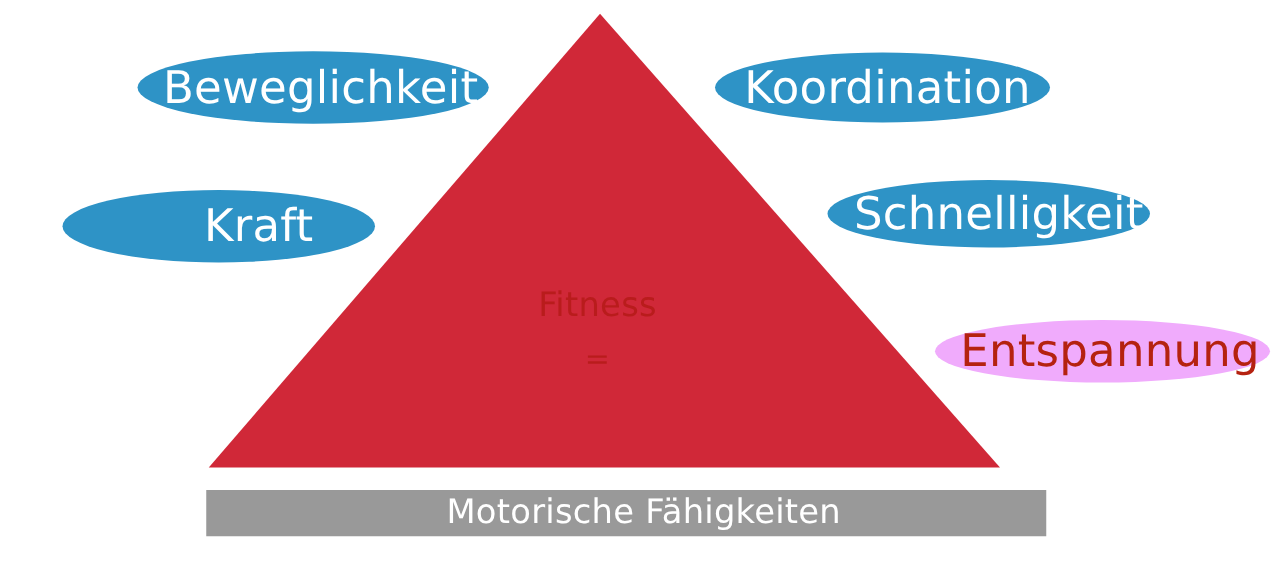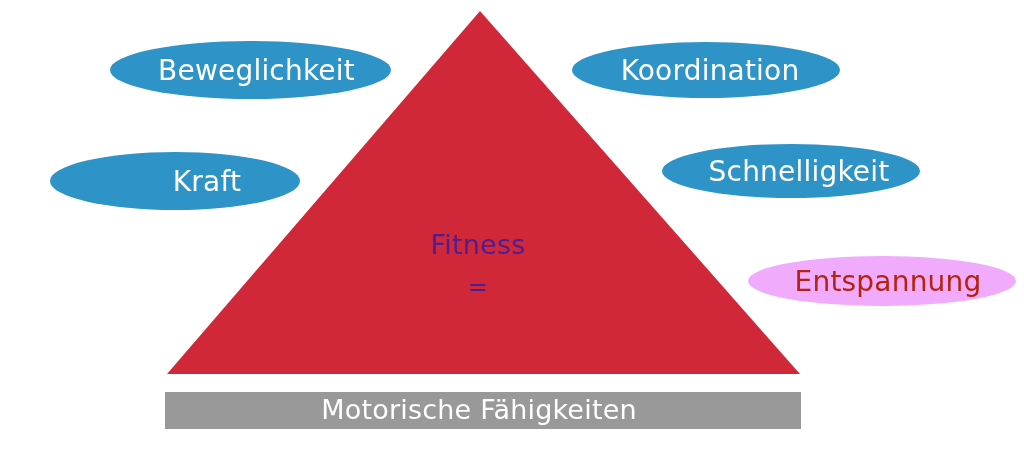--- a/index.html
+++ b/index.html
@@ -23,21 +23,21 @@
     top: 0;
     width: 1024px;
     height: 466px;
   }
   .center-text {
     position: absolute;
     left: 378px;
     top: 224px;
     width: 200px;
     text-align: center;
-    color: #4c1d95;
+    color: #b91c1c;
     font-size: 27px;
     line-height: 42px;
     letter-spacing: 0.2px;
     font-weight: 400;
   }
   .center-text .eq {
     font-size: 24px;
     display: block;
   }
   .center-text .line {
@@ -48,21 +48,21 @@
     border-radius: 50%;
     display: flex;
     align-items: center;
     box-sizing: border-box;
   }
   .ellipse.blue { background: #2e93c6; }
   .ellipse.green { background: #f0abfc; }
   .ellipse .lbl {
     width: 100%;
     text-align: center;
-    font-size: 28px;
+    font-size: 36px;
     color: #ffffff;
     letter-spacing: 0.2px;
     white-space: nowrap;
   }
   .ellipse.green .lbl { color: #b52210; }
 
   
   #ell-beweglichkeit { left: 110px; top: 41px;  width: 281px; height: 58px; }
   #ell-beweglichkeit .lbl { transform: translateX(6px); }
 
@@ -84,20 +84,21 @@
   .base-bar {
     position: absolute;
     left: 165px;
     top: 392px;
     width: 636px;
     height: 37px;
     background: #999999;
     display: flex;
     align-items: center;
     justify-content: center;
+    padding-left: 36px;
   }
   .base-bar .lbl {
     color: #ffffff;
     font-size: 27px;
     letter-spacing: 0.2px;
     white-space: nowrap;
     transform: translate(-4px, -1px);
   }
 </style>
 </head>

